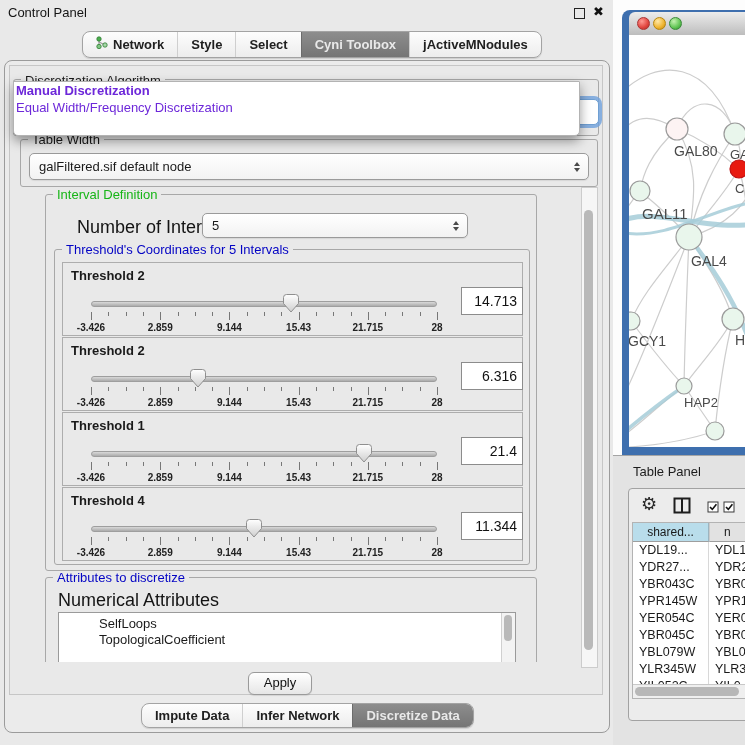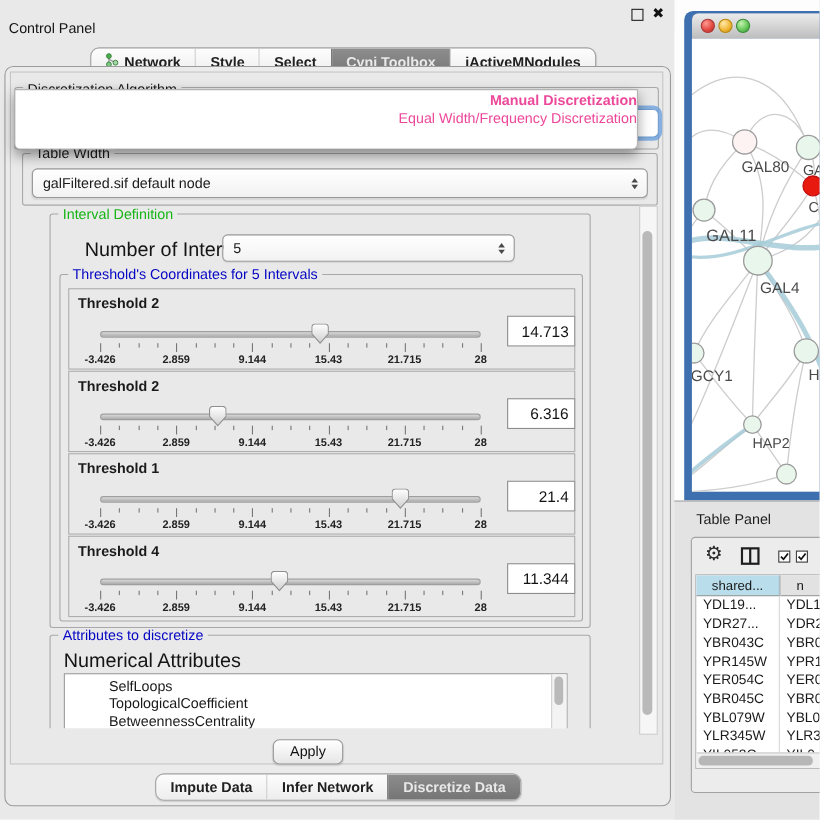--- a/index.html
+++ b/index.html
@@ -3,31 +3,31 @@
 <meta charset="utf-8">
 <style>
   html,body{margin:0;padding:0;}
   body{width:745px;height:745px;position:relative;overflow:hidden;background:#fdfdfd;
        font-family:"Liberation Sans","DejaVu Sans",sans-serif;color:#1a1a1a;}
   .abs{position:absolute;}
 
   
   .control-panel{left:0;top:0;width:613px;height:745px;background:#e9e9e9;}
   .cp-header{left:0;top:0;width:613px;height:25px;background:#e9e9e9;}
-  .cp-title{left:8px;top:5px;font-size:13px;color:#141414;margin-top:13px;}
+  .cp-title{left:8px;top:5px;font-size:13px;color:#141414;}
   .float-icon{left:574px;top:8px;width:9px;height:9px;border:1.6px solid #222;background:transparent;}
   .close-icon{left:593px;top:4px;font-size:13px;font-weight:bold;color:#111;line-height:16px;}
 
   .seg-bar{display:flex;border:1px solid #a3a3a3;border-radius:8px;overflow:hidden;
            background:linear-gradient(#fdfdfd,#ededed);height:25px;box-shadow:0 1px 1px rgba(0,0,0,.12);}
   .seg{padding:0 13px;line-height:25px;font-size:13px;font-weight:bold;color:#202020;
        border-left:1px solid #cfcfcf;display:flex;align-items:center;gap:5px;white-space:nowrap;}
   .seg:first-child{border-left:none;}
   .seg.active{background:linear-gradient(#8d8d8d,#757575);color:#e9e9e9;border-left:1px solid #6c6c6c;justify-content:flex-end;}
-  .top-tabs{left:82px;top:31px;margin-top:12px;}
+  .top-tabs{left:82px;top:31px;}
   .bottom-tabs{left:141px;top:703px;}
   .bottom-tabs .seg{line-height:23px;}
   .bottom-tabs.seg-bar{height:23px;}
 
   .cp-main{left:4px;top:60px;width:604px;height:671px;border:1px solid #9b9b9b;border-radius:8px;background:#ebebeb;}
   .cp-inner{left:4px;top:4px;width:592px;height:628px;border:1px solid #c6c6c6;background:#e9e9e9;}
 
   .group{position:absolute;border:1px solid #a8a8a8;border-radius:3px;}
   .gtitle{position:absolute;top:-7px;left:7px;background:#e9e9e9;padding:0 4px;font-size:13px;line-height:13px;white-space:nowrap;}
   .gtitle.green{color:#17b517;}
@@ -39,21 +39,21 @@
   .stepper{width:16px;display:flex;flex-direction:column;align-items:center;justify-content:center;gap:2px;margin-right:3px;}
   .stepper .up{width:0;height:0;border:3.5px solid transparent;border-bottom:4.5px solid #4a4a4a;border-top:none;}
   .stepper .dn{width:0;height:0;border:3.5px solid transparent;border-top:4.5px solid #4a4a4a;border-bottom:none;}
 
   .focus-combo{left:16px;top:38px;width:576px;height:24px;background:#fff;border:1px solid #6f9fd2;border-radius:5px;
                box-shadow:0 0 0 3px rgba(110,160,220,.8);}
 
   .popup{left:8px;top:20px;width:565px;height:53px;background:#fff;border:1px solid #b3b3b3;
          border-radius:1px 1px 5px 5px;box-shadow:0 5px 12px rgba(0,0,0,.40);z-index:40;font-size:13px;}
   .popup .prompt{height:17px;line-height:17px;text-align:center;color:#b3b3b3;}
-  .popup .opt{height:17px;line-height:17px;padding-left:2px;color:#ec4899;white-space:nowrap;text-align:right;}
+  .popup .opt{height:17px;line-height:17px;padding-left:2px;color:#6d28d9;white-space:nowrap;}
   .popup .opt.first{font-weight:bold;}
 
   .viewport{left:8px;top:126px;width:566px;height:475px;overflow:hidden;}
   .vscroll{left:576px;top:126px;width:15px;height:479px;background:#f6f6f6;border:1px solid #cccccc;}
   .vscroll .vthumb{position:absolute;left:2px;top:22px;width:9px;height:440px;border-radius:5px;background:#b9b9b9;}
 
   .boldlabel{font-size:18px;font-weight:normal;color:#141414;white-space:nowrap;}
 
   .threshold-panel{position:absolute;left:7px;width:459px;height:72px;border:1px solid #adadad;background:#e9e9e9;}
   .th-label{position:absolute;left:8px;top:5px;font-size:13px;font-weight:bold;}
@@ -377,21 +377,20 @@
         </div>
       </div>
 
       <div class="group" style="left:32px;top:390px;width:490px;height:100px;">
         <span class="gtitle blue">Attributes to discretize</span>
         <span class="boldlabel" style="position:absolute;left:12px;top:12px;">Numerical Attributes</span>
         <div class="attr-list" style="left:12px;top:34px;width:424px;height:66px;padding-left:32px;">
           <ul>
             <li>SelfLoops</li>
             <li>TopologicalCoefficient</li>
-            <li>BetweennessCentrality</li>
           </ul>
           <div class="list-scroll">
               <div class="vthumb"></div>
             </div>
         </div>
       </div>
 
     </div>
 
     <div class="abs vscroll">

